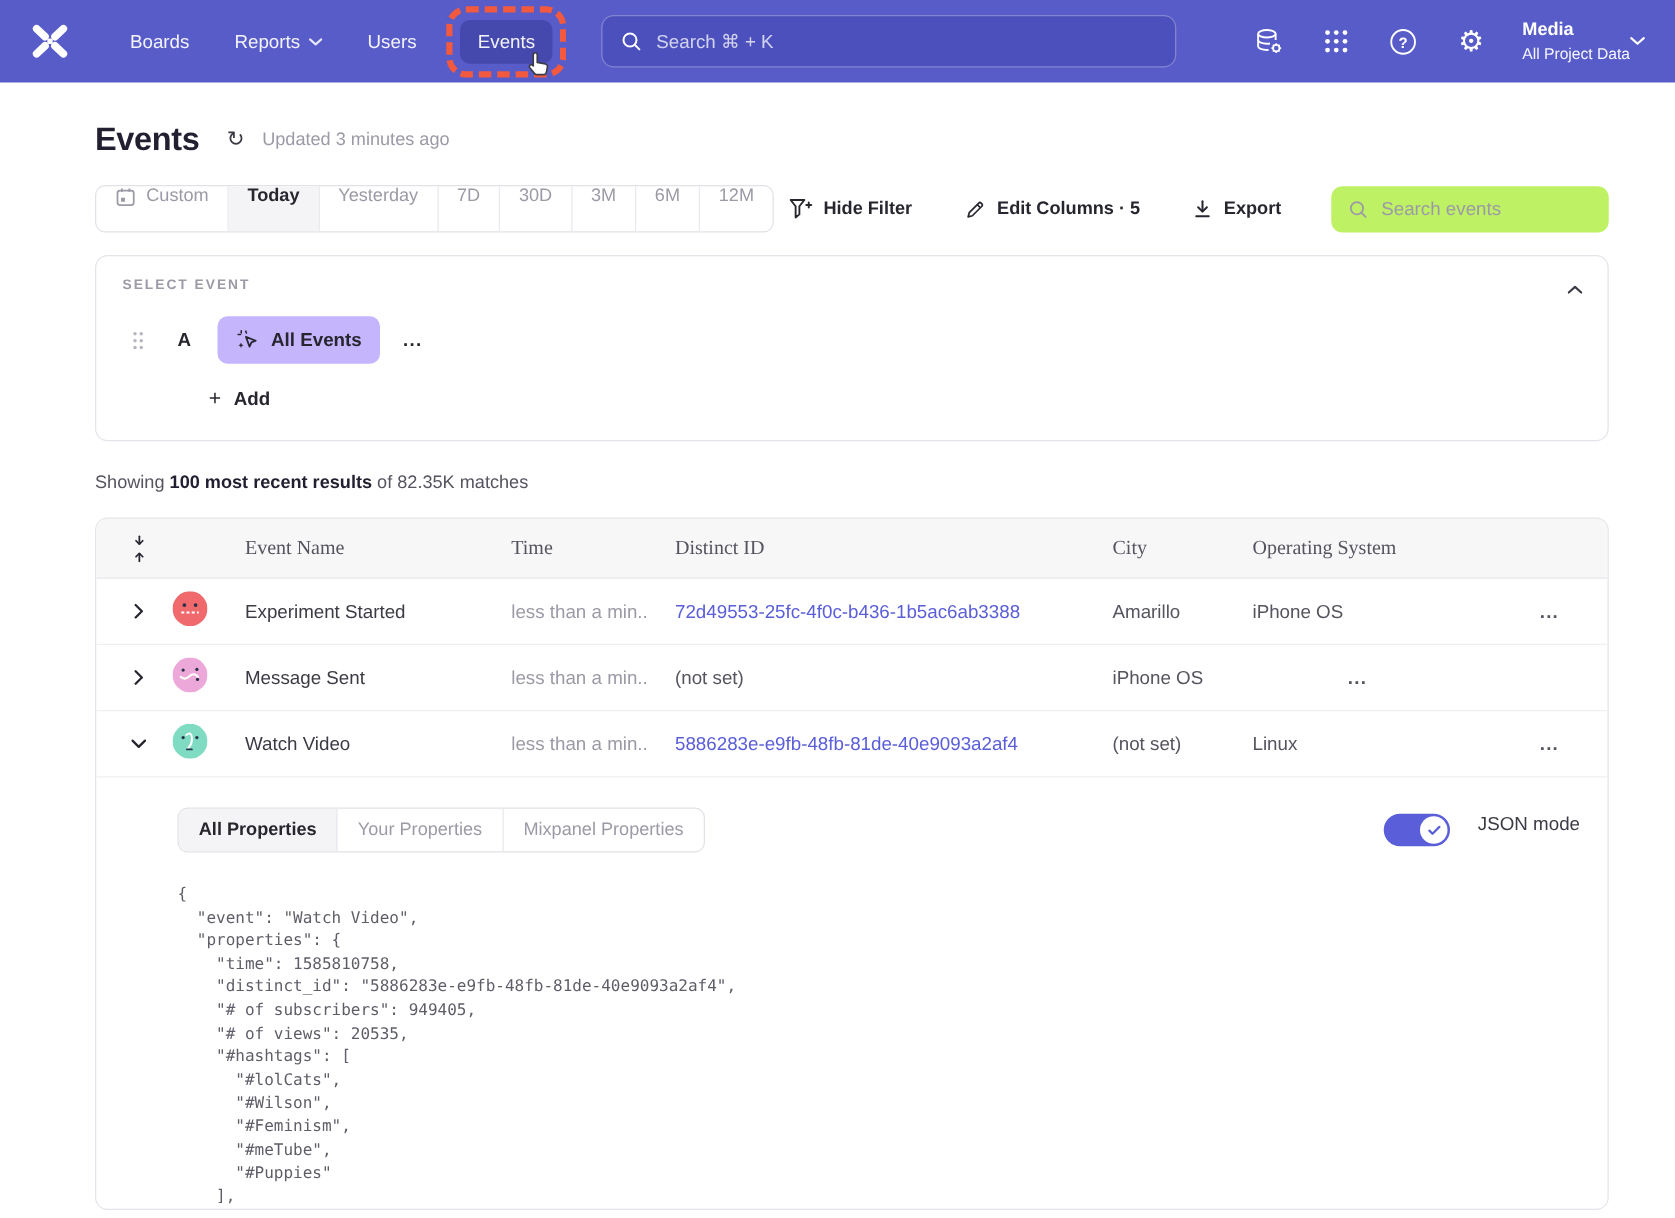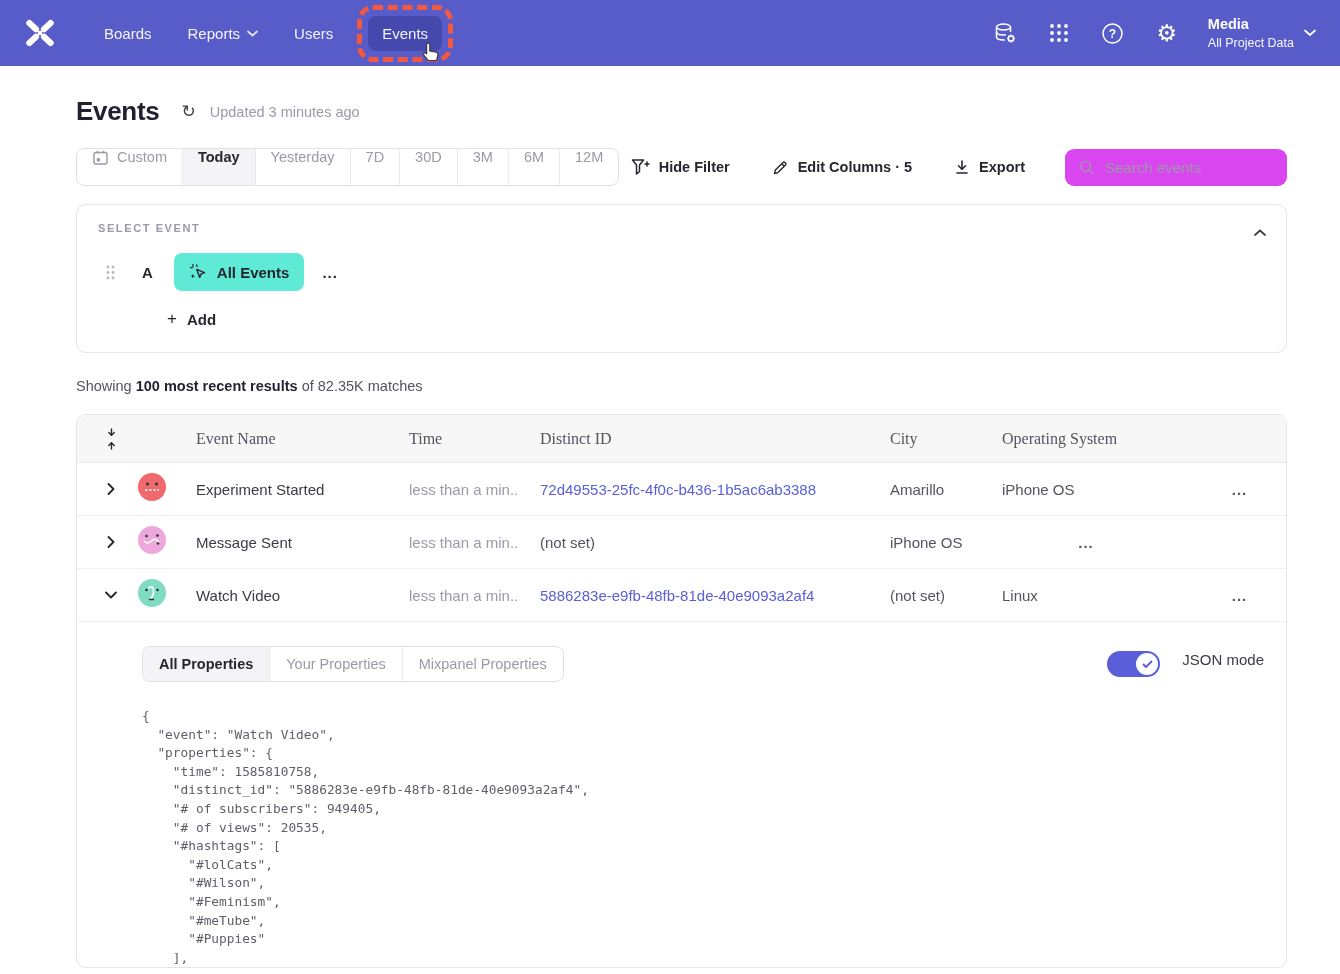--- a/index.html
+++ b/index.html
@@ -18,21 +18,21 @@
   .hand-cursor { position:absolute; right:8px; bottom:-9px; z-index:5; }
 
   .nav-search { margin-left:26px; width:460px; height:42px; background:#4B50BC;
     border:1px solid rgba(255,255,255,.30); border-radius:10px; display:flex; align-items:center;
     padding:0 14px; gap:11px; cursor:text; }
   .nav-search-text { color:rgba(255,255,255,.75); font-size:15px; }
 
   .nav-right { margin-left:auto; display:flex; align-items:center; gap:28px; }
   .nav-icon { width:26px; height:26px; display:flex; align-items:center; justify-content:center; cursor:pointer; }
   .gear-glyph { color:#fff; font-size:23px; line-height:1; }
-  .project { display:flex; align-items:center; gap:10px; cursor:pointer; color:#fff; }
+  .project { display:flex; align-items:center; gap:0; cursor:pointer; color:#fff; }
   .project-name { font-size:14.5px; font-weight:bold; line-height:1.35; }
   .project-scope { font-size:12.5px; line-height:1.3; color:rgba(255,255,255,.95); }
 
   
   .page { padding:0 53px 0 76px; }
   .title-row { margin-top:30px; display:flex; align-items:center; }
   .page-title { font-size:26px; font-weight:bold; color:#211f30; letter-spacing:-.3px; }
   .refresh { margin-left:22px; font-size:17px; color:#3c3b45; cursor:pointer; }
   .updated { margin-left:14px; font-size:14.5px; color:#9b9aa6; }
 
@@ -40,35 +40,35 @@
   .segmented { display:flex; border:1px solid #e1e1e8; border-radius:8px; overflow:hidden; background:#fff; }
   .seg-cell { height:36px; display:flex; align-items:flex-start; gap:8px; padding:0 15px;
     font-size:14.5px; color:#9b9aa6; border-right:1px solid #e9e9ee; cursor:pointer; white-space:nowrap; }
   .seg-cell:last-child { border-right:none; }
   .seg-cell.active { background:#f4f4f6; color:#27262f; font-weight:bold; }
 
   .tools { margin-left:auto; display:flex; align-items:center; }
   .tool-btn { display:flex; align-items:center; gap:9px; font-size:14.5px; font-weight:bold;
     color:#27262f; cursor:pointer; margin-left:42px; white-space:nowrap; }
   .tool-btn:first-child { margin-left:0; }
-  .events-search { margin-left:40px; width:222px; height:37px; background:#d946ef; border:none;
+  .events-search { margin-left:40px; width:222px; height:37px; background:#bef264; border:none;
     border-radius:9px; display:flex; align-items:center; gap:10px; padding:0 13px; cursor:text; }
   .events-search input { border:none; outline:none; background:transparent; font-size:15px;
     color:#3c3b45; width:160px; font-family:"Liberation Sans",sans-serif; }
   .events-search input::placeholder { color:#9b9aa6; }
 
   
   .panel { margin-top:18px; border:1px solid #e4e4ea; border-radius:10px; background:#fff; }
   .panel-section { padding:17px 21px 0 21px; position:relative; }
   .section-label { font-size:11px; font-weight:bold; letter-spacing:1.6px; color:#9b9aa6; }
   .collapse-btn { position:absolute; top:14px; right:16px; cursor:pointer; padding:4px; }
   .event-row { display:flex; align-items:center; margin:19px 0 0 8px; }
   .drag-handle { cursor:grab; display:flex; }
   .step-letter { margin-left:27px; font-size:15px; font-weight:bold; color:#27262f; }
-  .event-chip { margin-left:21px; background:#5eead4; border-radius:8px; height:38px; padding:0 15px;
+  .event-chip { margin-left:21px; background:#c4b5fd; border-radius:8px; height:38px; padding:0 15px;
     display:flex; align-items:center; gap:9px; font-size:15px; font-weight:bold; color:#27262f; cursor:pointer; }
   .row-menu { margin-left:18px; font-size:15px; font-weight:bold; color:#27262f; letter-spacing:1px; cursor:pointer; }
   .add-row { display:flex; align-items:center; gap:10px; margin:18px 0 0 69px; padding-bottom:23px;
     font-size:15px; font-weight:bold; color:#27262f; cursor:pointer; }
   .plus { font-size:17px; font-weight:normal; }
   .filters-section { border-top:1px solid #eaeaef; padding:16px 21px 16px 21px; position:relative; }
 
   
   .showing { margin-top:25px; font-size:14.5px; color:#55545f; }
   .showing b { color:#211f30; }
@@ -140,20 +140,27 @@
         <span>Events</span>
       </div>
       <div class="hand-cursor">
         <svg width="19" height="21" viewBox="0 0 19 21">
           <path d="M7.2 2.2c.9 0 1.6.7 1.6 1.6v6.1l6.5 1.3c1 .2 1.7 1.1 1.7 2.1l-.9 4.6c-.2 1-1.1 1.8-2.1 1.8H8.4c-.7 0-1.3-.3-1.7-.8l-3.9-4.7c-.5-.6-.4-1.6.2-2.1.6-.5 1.4-.4 2 .1l.6.6V3.8c0-.9.7-1.6 1.6-1.6z" fill="#fff" stroke="#3c3b45" stroke-width="1.3" stroke-linejoin="round"></path>
         </svg>
       </div>
     </div>
   </nav>
 
+  <div class="nav-search">
+    <svg width="18" height="18" viewBox="0 0 18 18">
+      <circle cx="8" cy="8" r="5.2" fill="none" stroke="#fff" stroke-width="1.6"></circle>
+      <line x1="11.8" y1="11.8" x2="15.5" y2="15.5" stroke="#fff" stroke-width="1.6" stroke-linecap="round"></line>
+    </svg>
+    <span class="nav-search-text">Search  ⌘ + K</span>
+  </div>
 
   <div class="nav-right">
     <div class="nav-icon">
       <svg width="26" height="26" viewBox="0 0 26 26" fill="none" stroke="#fff" stroke-width="1.5">
         <ellipse cx="11.5" cy="7" rx="7" ry="3"></ellipse>
         <path d="M4.5 7v10c0 1.7 3.1 3 7 3 .5 0 1-.02 1.4-.06"></path>
         <path d="M18.5 7v5"></path>
         <path d="M4.5 12c0 1.7 3.1 3 7 3 .9 0 1.7-.07 2.5-.2"></path>
         <circle cx="19" cy="18.5" r="2.6"></circle>
         <g stroke-width="1.4">

